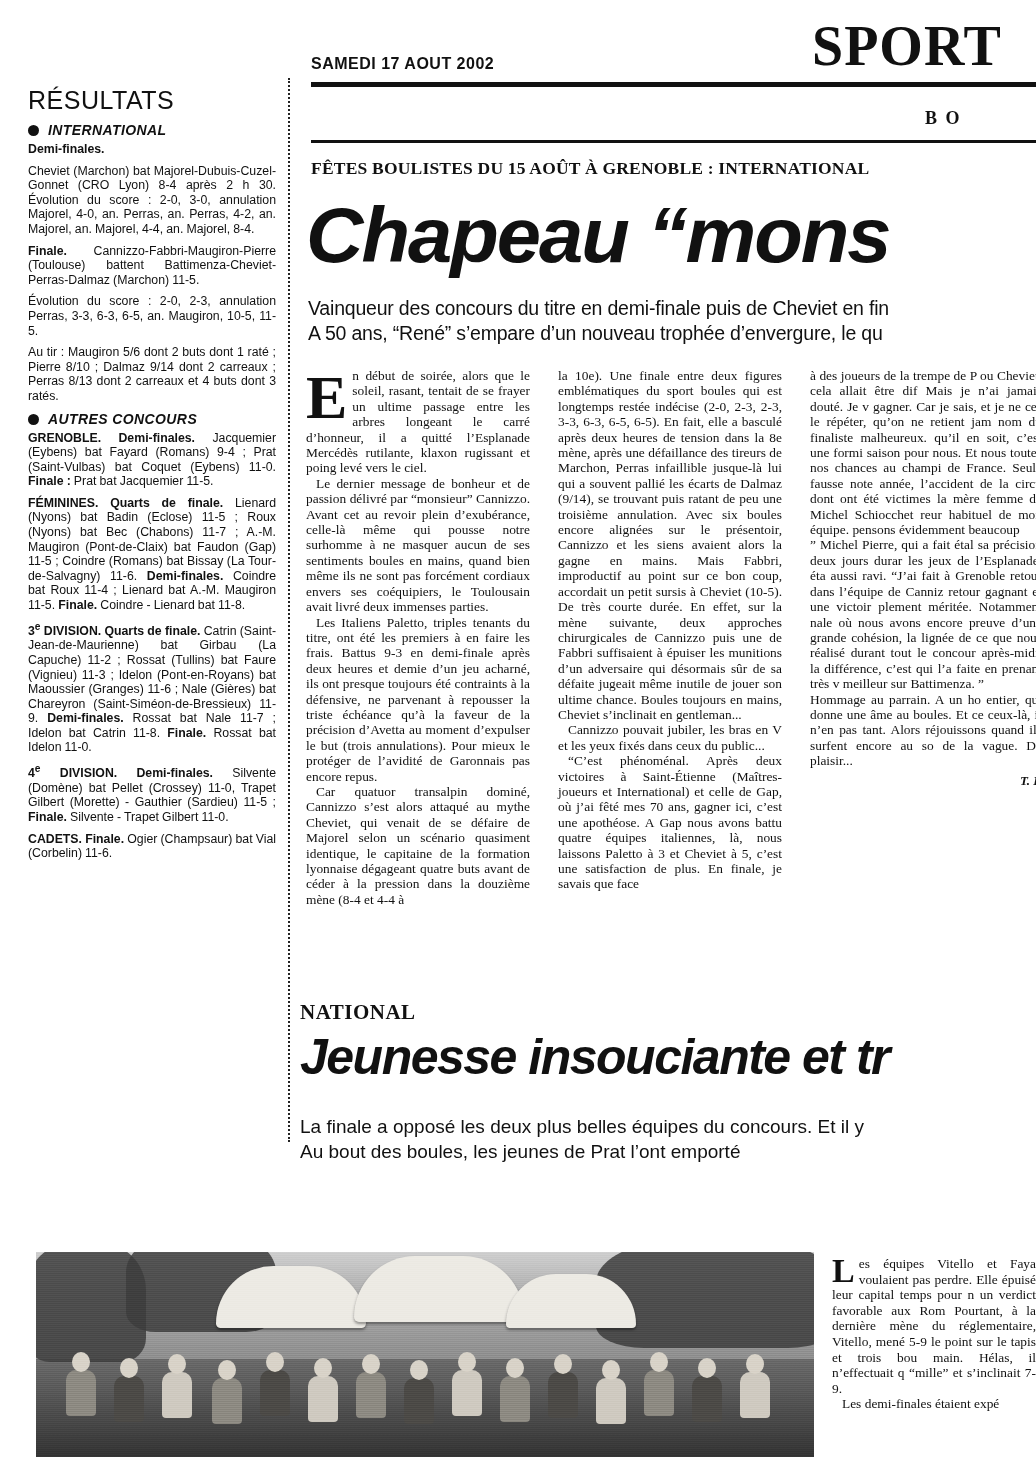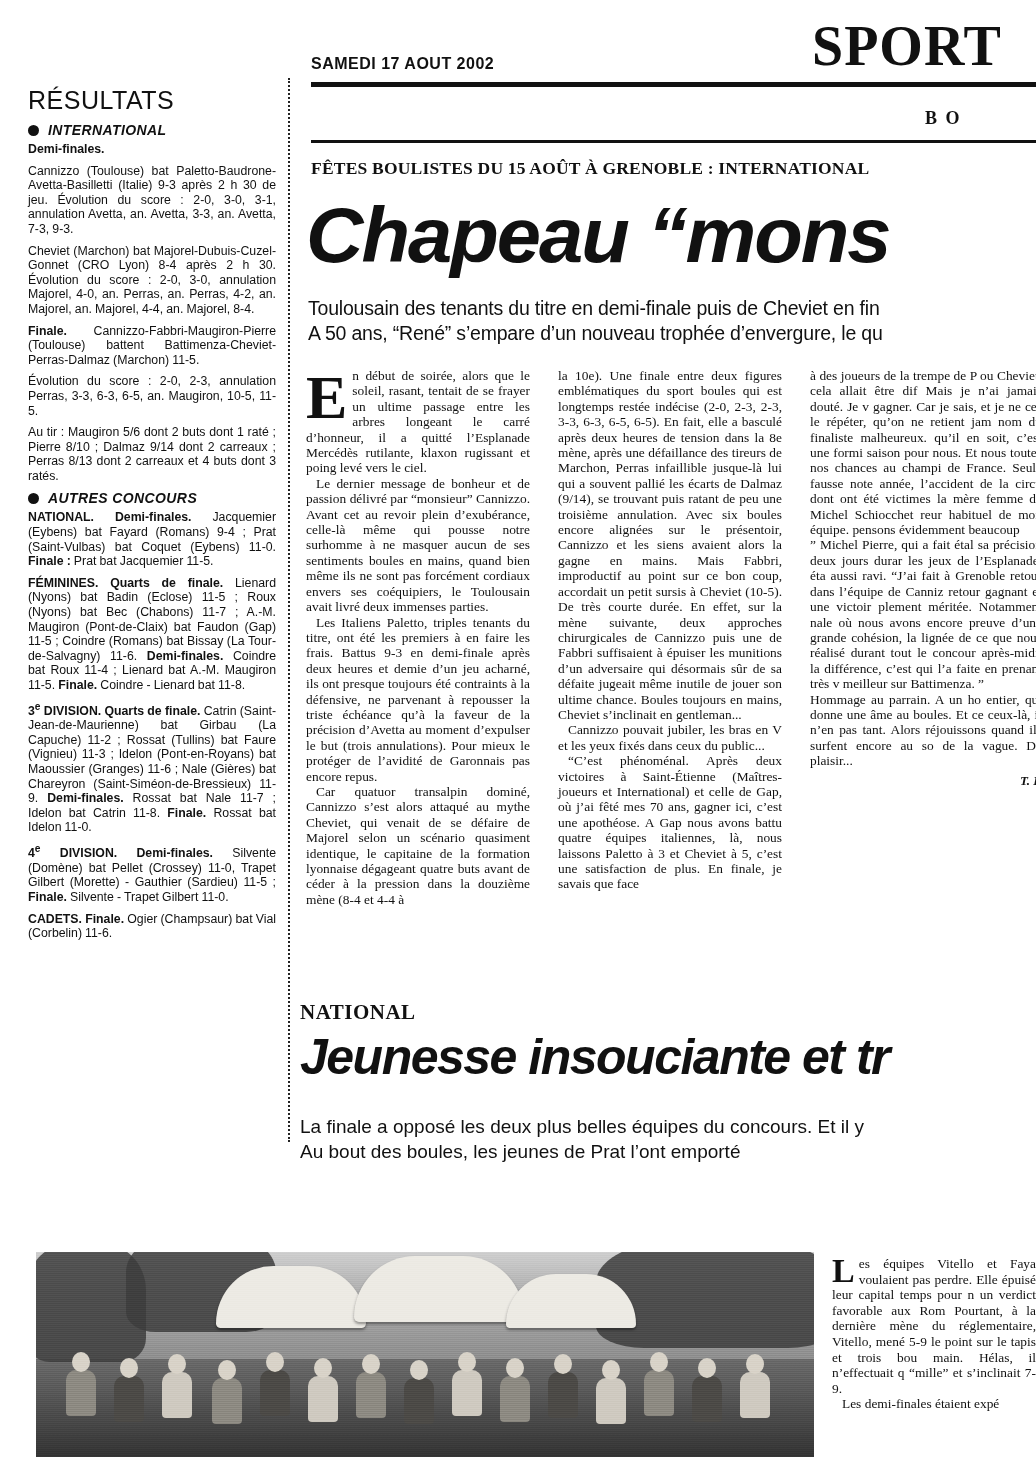--- a/index.html
+++ b/index.html
@@ -315,41 +315,40 @@
 <div class="dotted-v"></div>
 
 <div class="results-col">
   <div class="results-title">RÉSULTATS</div>
 
   <div class="res-head">
     <span class="bullet"></span>
     <span>INTERNATIONAL</span>
   </div>
   <div class="res-para"><b>Demi-finales.</b></div>
-  <div class="res-para">Cannizzo (Toulouse) bat Paletto-Baudrone-Avetta-Basilletti (Italie) 9-3 après 2 h 30 de jeu. Évolution du score : 2-0, 3-0, 3-1, annulation Avetta, an. Avetta, 3-3, an. Avetta, 7-3, 9-3.</div>
   <div class="res-para">Cheviet (Marchon) bat Majorel-Dubuis-Cuzel-Gonnet (CRO Lyon) 8-4 après 2 h 30. Évolution du score : 2-0, 3-0, annulation Majorel, 4-0, an. Perras, an. Perras, 4-2, an. Majorel, an. Majorel, 4-4, an. Majorel, 8-4.</div>
   <div class="res-para"><b>Finale.</b> Cannizzo-Fabbri-Maugiron-Pierre (Toulouse) battent Battimenza-Cheviet-Perras-Dalmaz (Marchon) 11-5.</div>
   <div class="res-para">Évolution du score : 2-0, 2-3, annulation Perras, 3-3, 6-3, 6-5, an. Maugiron, 10-5, 11-5.</div>
   <div class="res-para">Au tir : Maugiron 5/6 dont 2 buts dont 1 raté ; Pierre 8/10 ; Dalmaz 9/14 dont 2 carreaux ; Perras 8/13 dont 2 carreaux et 4 buts dont 3 ratés.</div>
 
   <div class="res-head">
     <span class="bullet"></span>
     <span>AUTRES CONCOURS</span>
   </div>
-  <div class="res-para"><b>NATIONAL. Demi-finales.</b> Jacquemier (Eybens) bat Fayard (Romans) 9-4 ; Prat (Saint-Vulbas) bat Coquet (Eybens) 11-0. <b>Finale :</b> Prat bat Jacquemier 11-5.</div>
+  <div class="res-para"><b>GRENOBLE. Demi-finales.</b> Jacquemier (Eybens) bat Fayard (Romans) 9-4 ; Prat (Saint-Vulbas) bat Coquet (Eybens) 11-0. <b>Finale :</b> Prat bat Jacquemier 11-5.</div>
   <div class="res-para"><b>FÉMININES. Quarts de finale.</b> Lienard (Nyons) bat Badin (Eclose) 11-5 ; Roux (Nyons) bat Bec (Chabons) 11-7 ; A.-M. Maugiron (Pont-de-Claix) bat Faudon (Gap) 11-5 ; Coindre (Romans) bat Bissay (La Tour-de-Salvagny) 11-6. <b>Demi-finales.</b> Coindre bat Roux 11-4 ; Lienard bat A.-M. Maugiron 11-5. <b>Finale.</b> Coindre - Lienard bat 11-8.</div>
   <div class="res-para"><b>3<sup>e</sup> DIVISION. Quarts de finale.</b> Catrin (Saint-Jean-de-Maurienne) bat Girbau (La Capuche) 11-2 ; Rossat (Tullins) bat Faure (Vignieu) 11-3 ; Idelon (Pont-en-Royans) bat Maoussier (Granges) 11-6 ; Nale (Gières) bat Chareyron (Saint-Siméon-de-Bressieux) 11-9. <b>Demi-finales.</b> Rossat bat Nale 11-7 ; Idelon bat Catrin 11-8. <b>Finale.</b> Rossat bat Idelon 11-0.</div>
   <div class="res-para"><b>4<sup>e</sup> DIVISION. Demi-finales.</b> Silvente (Domène) bat Pellet (Crossey) 11-0, Trapet Gilbert (Morette) - Gauthier (Sardieu) 11-5 ; <b>Finale.</b> Silvente - Trapet Gilbert 11-0.</div>
   <div class="res-para"><b>CADETS. Finale.</b> Ogier (Champsaur) bat Vial (Corbelin) 11-6.</div>
 </div>
 
 <div class="art1-kicker">FÊTES BOULISTES DU 15 AOÛT À GRENOBLE : INTERNATIONAL</div>
 <div class="art1-title">Chapeau “mons</div>
 <div class="art1-sub">
-  <div>Toulousain des tenants du titre en demi-finale puis de Cheviet en fin</div>
+  <div>Vainqueur des concours du titre en demi-finale puis de Cheviet en fin</div>
   <div>A 50 ans, “René” s’empare d’un nouveau trophée d’envergure, le qu</div>
 </div>
 
 <div class="art1-cols">
   <div class="col c1">
     <p class="noind"><span class="dropcap">E</span><span>n début de soirée, alors que le soleil, rasant, tentait de se frayer un ultime passage entre les arbres longeant le carré d’honneur, il a quitté l’Esplanade Mercédès rutilante, klaxon rugissant et poing levé vers le ciel.</span></p>
     <p>Le dernier message de bonheur et de passion délivré par “monsieur” Cannizzo. Avant cet au revoir plein d’exubérance, celle-là même qui pousse notre surhomme à ne masquer aucun de ses sentiments boules en mains, quand bien même ils ne sont pas forcément cordiaux envers ses coéquipiers, le Toulousain avait livré deux immenses parties.</p>
     <p>Les Italiens Paletto, triples tenants du titre, ont été les premiers à en faire les frais. Battus 9-3 en demi-finale après deux heures et demie d’un jeu acharné, ils ont presque toujours été contraints à la défensive, ne parvenant à repousser la triste échéance qu’à la faveur de la précision d’Avetta au moment d’expulser le but (trois annulations). Pour mieux le protéger de l’avidité de Garonnais pas encore repus.</p>
     <p>Car quatuor transalpin dominé, Cannizzo s’est alors attaqué au mythe Cheviet, qui venait de se défaire de Majorel selon un scénario quasiment identique, le capitaine de la formation lyonnaise dégageant quatre buts avant de céder à la pression dans la douzième mène (8-4 et 4-4 à</p>
   </div>

